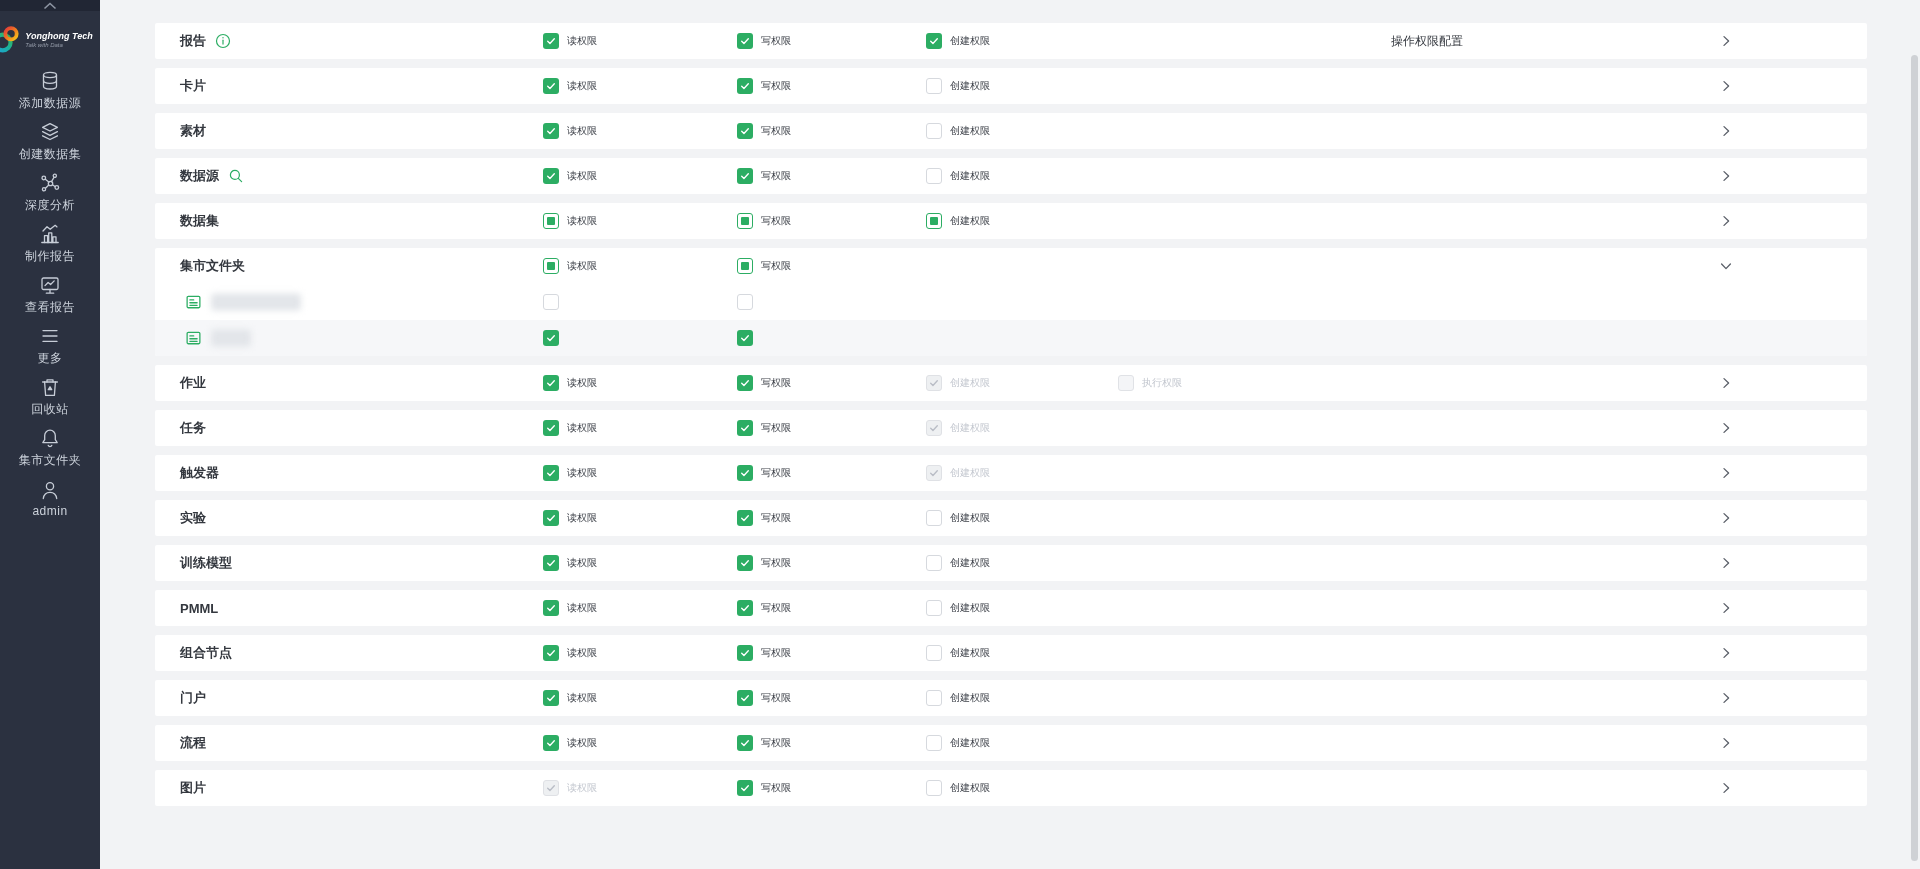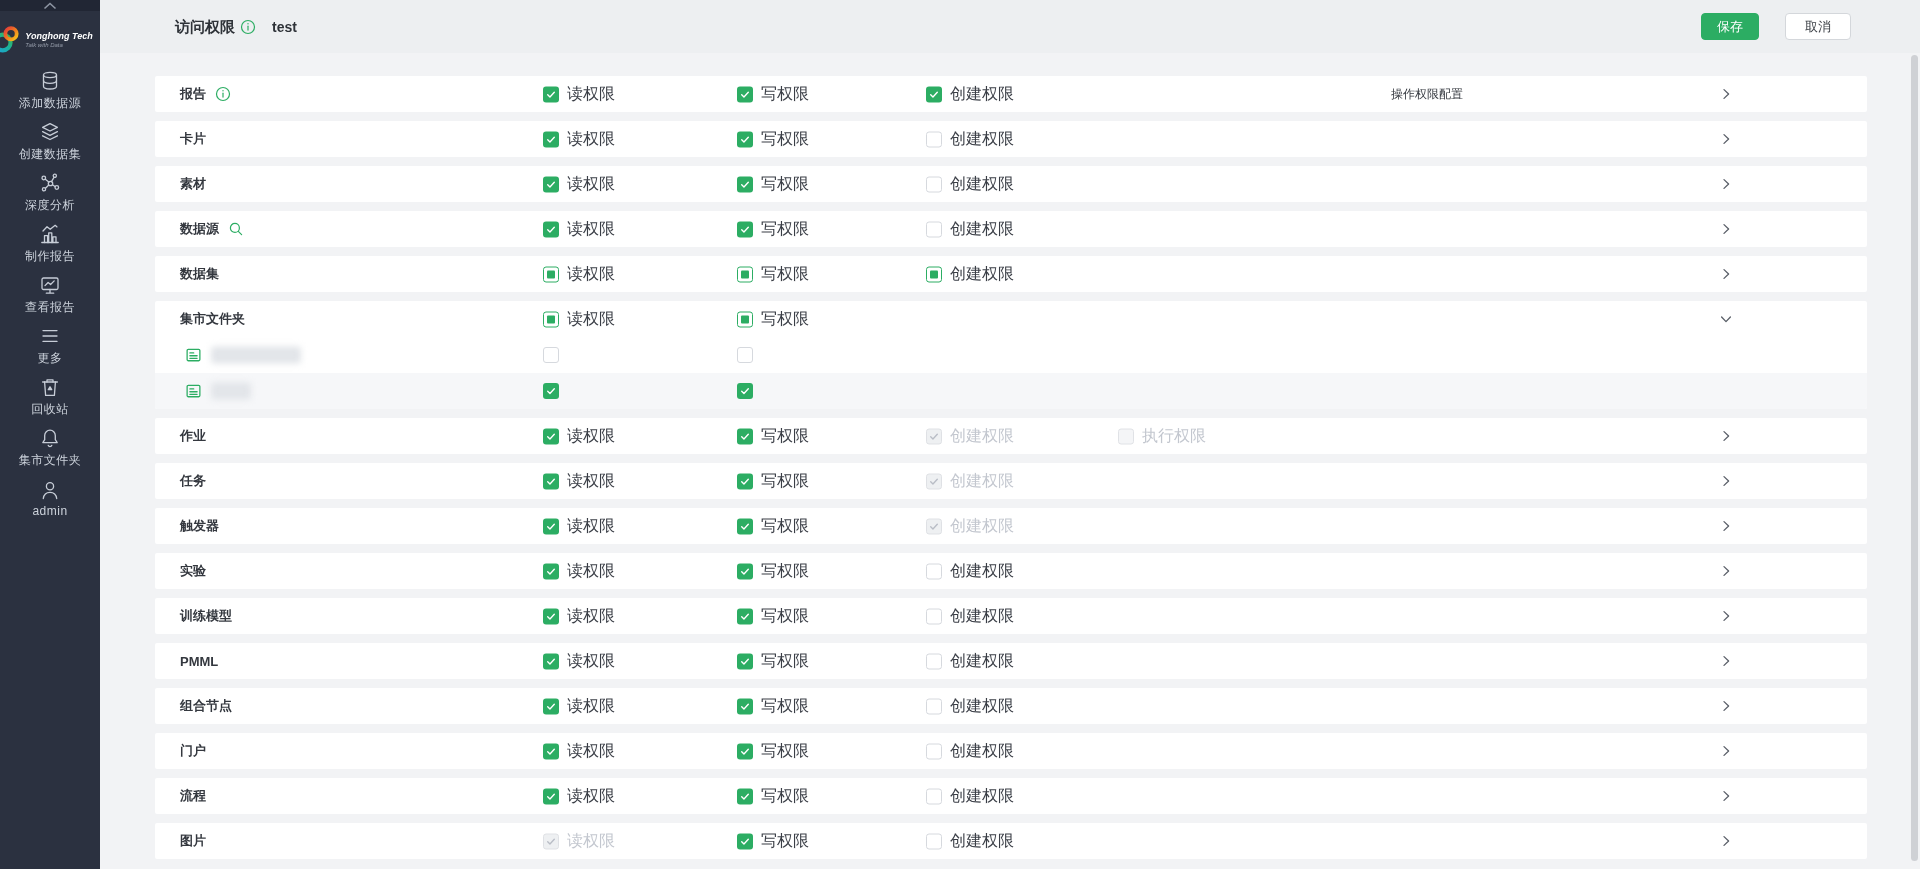--- a/index.html
+++ b/index.html
@@ -44,21 +44,21 @@
   .cell { position:absolute; top:50%; transform:translateY(-50%); display:flex; align-items:center; }
   .c0 { left:388px; } .c1 { left:582px; } .c2 { left:771px; } .c3 { left:963px; }
   .cb { width:16px; height:16px; border-radius:3px; display:flex; align-items:center; justify-content:center; cursor:pointer; flex:0 0 auto; }
   .cb svg { width:12px; height:12px; display:block; }
   .cb-checked { background:#2cad63; }
   .cb-unchecked { background:#ffffff; border:1px solid #d6d9de; }
   .cb-ind { background:#ffffff; border:1px solid #2cad63; }
   .ind-sq { width:8px; height:8px; background:#2cad63; border-radius:1px; }
   .cb-dis-checked { background:#eef0f2; border:1px solid #dfe1e5; cursor:not-allowed; }
   .cb-dis { background:#f4f5f7; border:1px solid #e0e2e6; cursor:not-allowed; }
-  .cb-label { margin-left:8px; font-size:16px; color:#3a3e46; white-space:nowrap; }
+  .cb-label { margin-left:8px; font-size:10px; color:#3a3e46; white-space:nowrap; }
   .cb-label.dis { color:#c3c7cf; }
   .config { position:absolute; left:1236px; top:50%; transform:translateY(-50%); font-size:12px; color:#34383f; cursor:pointer; white-space:nowrap; }
   .row-chev { position:absolute; left:1563px; top:50%; transform:translateY(-50%); width:16px; height:16px; cursor:pointer; }
   .row-chev svg { width:16px; height:16px; stroke:#5a5f68; fill:none; stroke-width:1.3; stroke-linecap:round; stroke-linejoin:round; }
   .child-icon { position:absolute; left:30px; top:50%; transform:translateY(-50%); width:17px; height:17px; }
   .redacted { position:absolute; left:56px; top:50%; transform:translateY(-50%); height:17px; border-radius:3px; background:#e2e5e9; filter:blur(3px); }
 
   .gicon svg { display:block; width:100%; height:100%; stroke:#2cad63; fill:none; stroke-width:1.2; stroke-linecap:round; stroke-linejoin:round; }
 
   
@@ -183,33 +183,20 @@
             <circle cx="11" cy="7.3" r="3.6"></circle>
             <path d="M4.3 19.5c.5-3.9 3.1-6.2 6.7-6.2s6.2 2.3 6.7 6.2"></path>
           </svg>
         </span>
         <span class="nav-label">admin</span>
       </div>
     </div>
 </div>
 
 <div class="main">
-  <div class="hdr">
-    <span class="hdr-title">访问权限</span>
-    <span class="hdr-info gicon">
-      <svg viewBox="0 0 16 16">
-          <circle cx="8" cy="8" r="6.5"></circle>
-          <path d="M8 7.2v3.9"></path>
-          <circle cx="8" cy="4.8" r="0.7" fill="#2cad63" stroke="none"></circle>
-        </svg>
-    </span>
-    <span class="hdr-subject">test</span>
-    <div class="btn btn-save">保存</div>
-    <div class="btn btn-cancel">取消</div>
-  </div>
   <div class="rows">
       <div class="rowcard">
         <span class="row-name">报告<span class="inline-ic gicon">
             <svg viewBox="0 0 16 16">
               <circle cx="8" cy="8" r="6.5"></circle>
               <path d="M8 7.2v3.9"></path>
               <circle cx="8" cy="4.8" r="0.7" fill="#2cad63" stroke="none"></circle>
             </svg>
           </span></span>
         <span class="cell c0">

